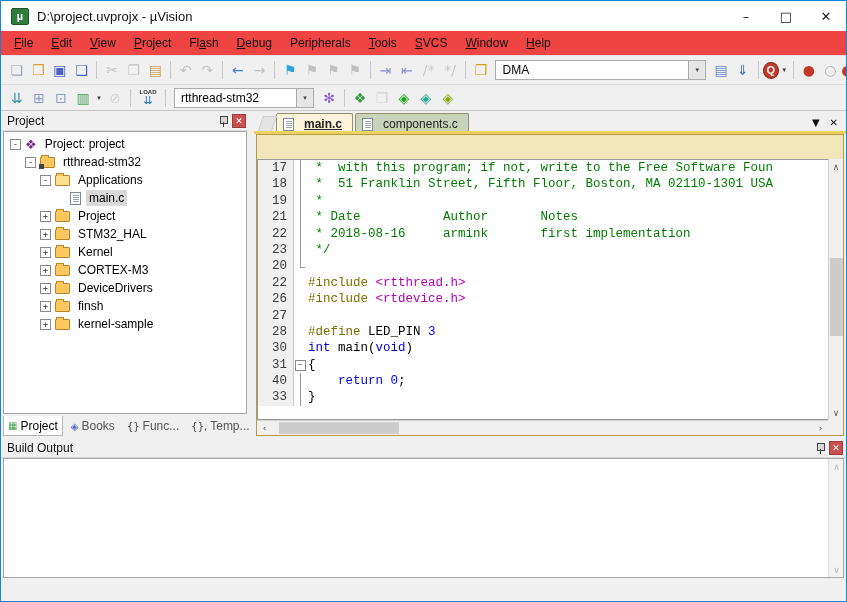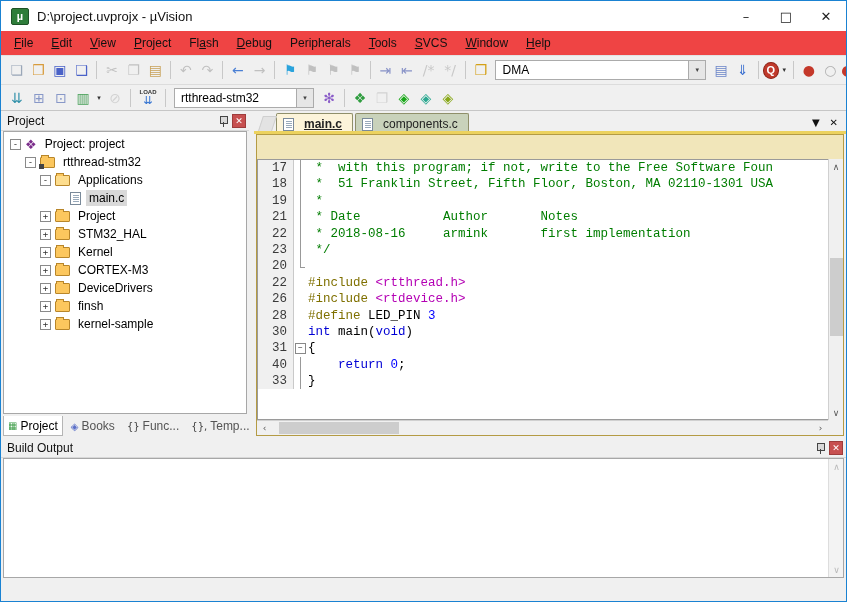--- a/index.html
+++ b/index.html
@@ -327,20 +327,21 @@
           <div class="code-area" id="code">
               <div class="code-line"><div class="ln">17</div><div class="fold v"></div><div class="ctext"><span class="cm"> *  with this program; if not, write to the Free Software Foun</span></div></div>
               <div class="code-line"><div class="ln">18</div><div class="fold v"></div><div class="ctext"><span class="cm"> *  51 Franklin Street, Fifth Floor, Boston, MA 02110-1301 USA</span></div></div>
               <div class="code-line"><div class="ln">19</div><div class="fold v"></div><div class="ctext"><span class="cm"> *</span></div></div>
               <div class="code-line"><div class="ln">21</div><div class="fold v"></div><div class="ctext"><span class="cm"> * Date           Author       Notes</span></div></div>
               <div class="code-line"><div class="ln">22</div><div class="fold v"></div><div class="ctext"><span class="cm"> * 2018-08-16     armink       first implementation</span></div></div>
               <div class="code-line"><div class="ln">23</div><div class="fold v"></div><div class="ctext"><span class="cm"> */</span></div></div>
               <div class="code-line"><div class="ln">20</div><div class="fold e"></div><div class="ctext"></div></div>
               <div class="code-line"><div class="ln">22</div><div class="fold"></div><div class="ctext"><span class="pp">#include </span><span class="hd">&lt;rtthread.h&gt;</span></div></div>
               <div class="code-line"><div class="ln">26</div><div class="fold"></div><div class="ctext"><span class="pp">#include </span><span class="hd">&lt;rtdevice.h&gt;</span></div></div>
+              <div class="code-line"><div class="ln">27</div><div class="fold"></div><div class="ctext"></div></div>
               <div class="code-line"><div class="ln">28</div><div class="fold"></div><div class="ctext"><span class="pp">#define </span><span class="pl">LED_PIN </span><span class="nm">3</span></div></div>
               <div class="code-line"><div class="ln">30</div><div class="fold"></div><div class="ctext"><span class="kw">int</span><span class="pl"> main(</span><span class="kw">void</span><span class="pl">)</span></div></div>
               <div class="code-line"><div class="ln">31</div><div class="fold m"></div><div class="ctext"><span class="pl">{</span></div></div>
               <div class="code-line"><div class="ln">40</div><div class="fold v"></div><div class="ctext"><span class="pl">    </span><span class="kw">return</span><span class="pl"> </span><span class="nm">0</span><span class="pl">;</span></div></div>
               <div class="code-line"><div class="ln">33</div><div class="fold v"></div><div class="ctext"><span class="pl">}</span></div></div>
             </div>
           <div class="vscroll">
             <span class="sarrow">∧</span>
             <div class="vthumb"></div>
             <span class="sarrow dn">∨</span>

